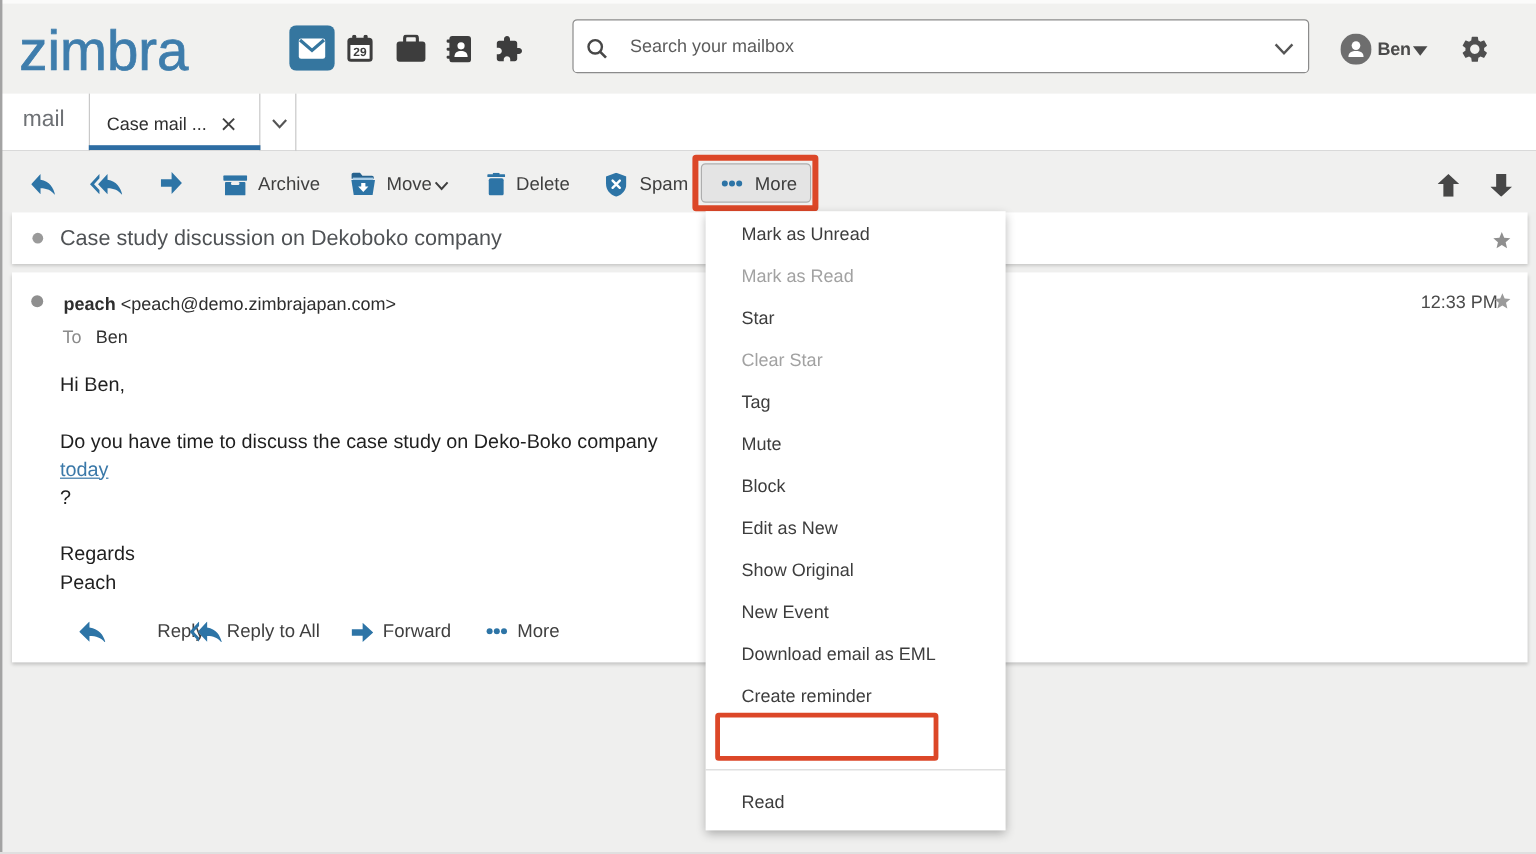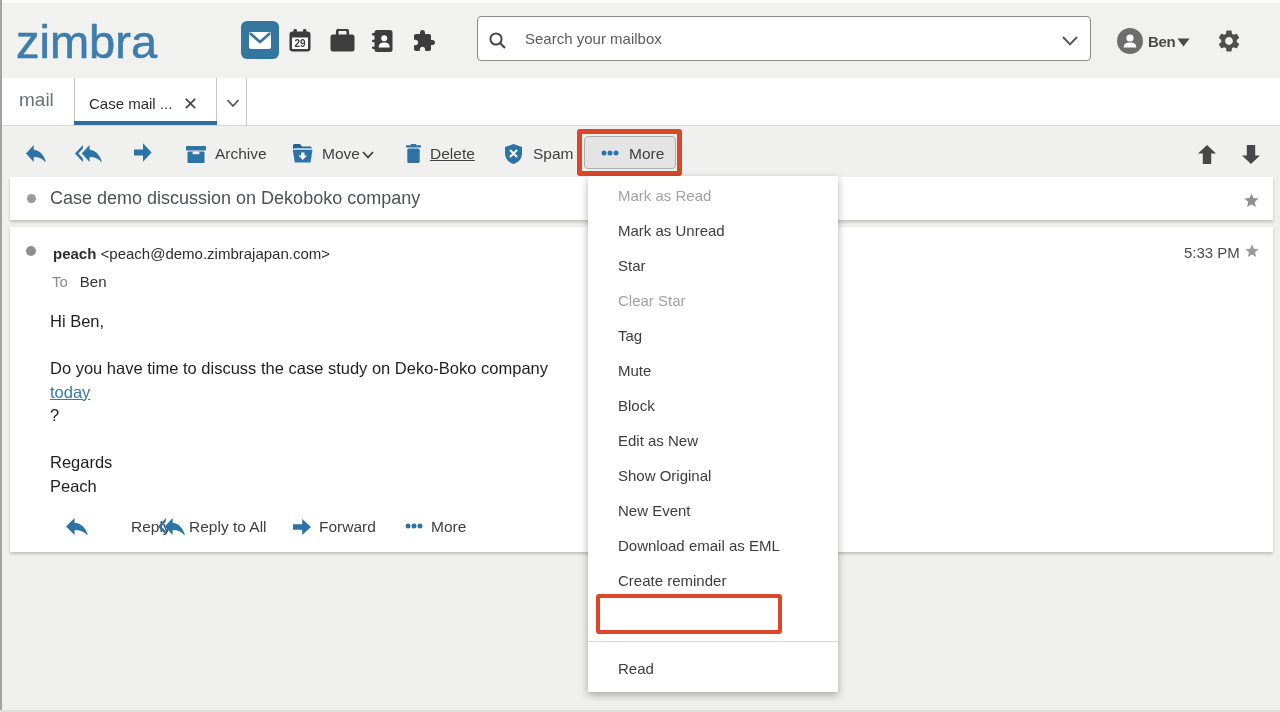--- a/index.html
+++ b/index.html
@@ -107,21 +107,21 @@
 <div class="abs" style="left:322px;top:145px;font-size:15.5px;color:#3f3f3f;">Move</div>
 <svg class="abs" style="left:362px;top:151px;" width="12" height="8" viewBox="0 0 12 8">
   <path d="M1 1 L6 6.4 L11 1" fill="none" stroke="#3f3f3f" stroke-width="1.7"></path>
 </svg>
 
 <svg class="abs" style="left:406px;top:144px;" width="15" height="19" viewBox="0 0 15 19">
   <rect x="1.3" y="4.6" width="12.4" height="14.4" rx="1.6" fill="#2d74a6"></rect>
   <rect x="0" y="1.2" width="15" height="2.4" rx="0.7" fill="#2d74a6"></rect>
   <rect x="4.7" y="0" width="5.6" height="2" rx="0.7" fill="#2d74a6"></rect>
 </svg>
-<div class="abs" style="left:430px;top:145px;font-size:15.5px;color:#3f3f3f;text-decoration:underline;">Delete</div>
+<div class="abs" style="left:430px;top:145px;font-size:15.5px;color:#3f3f3f;">Delete</div>
 
 <svg class="abs" style="left:505px;top:144px;" width="17" height="20" viewBox="0 0 17 20">
   <path d="M8.5 0 L17 3 L17 9 C17 14.5 13.8 18.3 8.5 20 C3.2 18.3 0 14.5 0 9 L0 3 Z" fill="#2d74a6"></path>
   <path d="M5.5 6.5 L11.5 12.5 M11.5 6.5 L5.5 12.5" stroke="#ffffff" stroke-width="2" stroke-linecap="round"></path>
 </svg>
 <div class="abs" style="left:533px;top:145px;font-size:15.5px;color:#3f3f3f;">Spam</div>
 
 <div class="abs" style="left:584px;top:136px;width:92px;height:33px;background:#e4e4e4;border:1px solid #aeaeae;border-radius:4px;"></div>
 <svg class="abs" style="left:601px;top:150px;" width="18" height="6" viewBox="0 0 18 6">
   <circle cx="3" cy="3" r="2.5" fill="#2d74a6"></circle>
@@ -133,30 +133,30 @@
 
 <svg class="abs" style="left:1198px;top:145px;" width="18" height="19" viewBox="0 0 18 19">
   <path d="M9 0 L18 8.4 L13.2 8.4 L13.2 19 L4.8 19 L4.8 8.4 L0 8.4 Z" fill="#474747"></path>
 </svg>
 <svg class="abs" style="left:1242px;top:145px;" width="18" height="19" viewBox="0 0 18 19">
   <path d="M9 19 L0 10.6 L4.8 10.6 L4.8 0 L13.2 0 L13.2 10.6 L18 10.6 Z" fill="#474747"></path>
 </svg>
 
 <div class="abs" style="left:10px;top:177px;width:1263px;height:43px;background:#ffffff;box-shadow:0 2px 3px rgba(0,0,0,0.2);"></div>
 <div class="abs" style="left:27px;top:194px;width:9px;height:9px;border-radius:50%;background:#9a9a9a;"></div>
-<div class="abs" style="left:50px;top:188px;font-size:18px;color:#4f5255;">Case demo discussion on Dekoboko company</div>
+<div class="abs" style="left:50px;top:188px;font-size:18px;color:#4f5255;">Case study discussion on Dekoboko company</div>
 <svg class="abs" style="left:1243px;top:192px;" width="17" height="17" viewBox="0 0 24 24">
   <path fill="#8f8f8f" d="M12 17.27L18.18 21l-1.64-7.03L22 9.24l-7.19-.61L12 2 9.19 8.63 2 9.24l5.46 4.73L5.82 21z"></path>
 </svg>
 
 <div class="abs" style="left:10px;top:227px;width:1263px;height:325px;background:#ffffff;box-shadow:0 2px 3px rgba(0,0,0,0.2);"></div>
 <div class="abs" style="left:26px;top:246px;width:10px;height:10px;border-radius:50%;background:#8f8f8f;"></div>
 <div class="abs" style="left:53px;top:245px;font-size:15px;color:#2e2e2e;"><b>peach</b> &lt;peach@demo.zimbrajapan.com&gt;</div>
 <div class="abs" style="left:52px;top:273px;font-size:15px;color:#8b8b8b;">To<span style="color:#333333;margin-left:12px;">Ben</span></div>
-<div class="abs" style="left:1184px;top:244px;font-size:15px;color:#4a4a4a;">5:33 PM</div>
+<div class="abs" style="left:1184px;top:244px;font-size:15px;color:#4a4a4a;">12:33 PM</div>
 <svg class="abs" style="left:1244px;top:243px;" width="16" height="16" viewBox="0 0 24 24">
   <path fill="#9a9a9a" d="M12 17.27L18.18 21l-1.64-7.03L22 9.24l-7.19-.61L12 2 9.19 8.63 2 9.24l5.46 4.73L5.82 21z"></path>
 </svg>
 
 <div class="abs" style="left:50px;top:310px;font-size:16.5px;color:#1f1f1f;line-height:23.5px;">
 Hi Ben,<br><br>
 Do you have time to discuss the case study on Deko-Boko company<br>
 <a style="color:#3a78a8;text-decoration:underline;">today</a><br>
 ?<br><br>
 Regards<br>
@@ -178,22 +178,22 @@
 <svg class="abs" style="left:405px;top:523px;" width="18" height="6" viewBox="0 0 18 6">
   <circle cx="3" cy="3" r="2.5" fill="#2d74a6"></circle>
     <circle cx="9" cy="3" r="2.5" fill="#2d74a6"></circle>
     <circle cx="15" cy="3" r="2.5" fill="#2d74a6"></circle>
 </svg>
 <div class="abs" style="left:431px;top:518px;font-size:15.5px;color:#3f3f3f;">More</div>
 
 <div class="abs" style="left:588px;top:176px;width:250px;height:516px;background:#ffffff;box-shadow:0 3px 8px rgba(0,0,0,0.3);"></div>
 <div class="abs" style="left:618px;top:176px;font-size:15px;color:#3d3d3d;line-height:35px;">
 <div style="height:2px;"></div>
+<div>Mark as Unread</div>
 <div style="color:#a2a2a2;">Mark as Read</div>
-<div>Mark as Unread</div>
 <div>Star</div>
 <div style="color:#a2a2a2;">Clear Star</div>
 <div>Tag</div>
 <div>Mute</div>
 <div>Block</div>
 <div>Edit as New</div>
 <div>Show Original</div>
 <div>New Event</div>
 <div>Download email as EML</div>
 <div>Create reminder</div>

